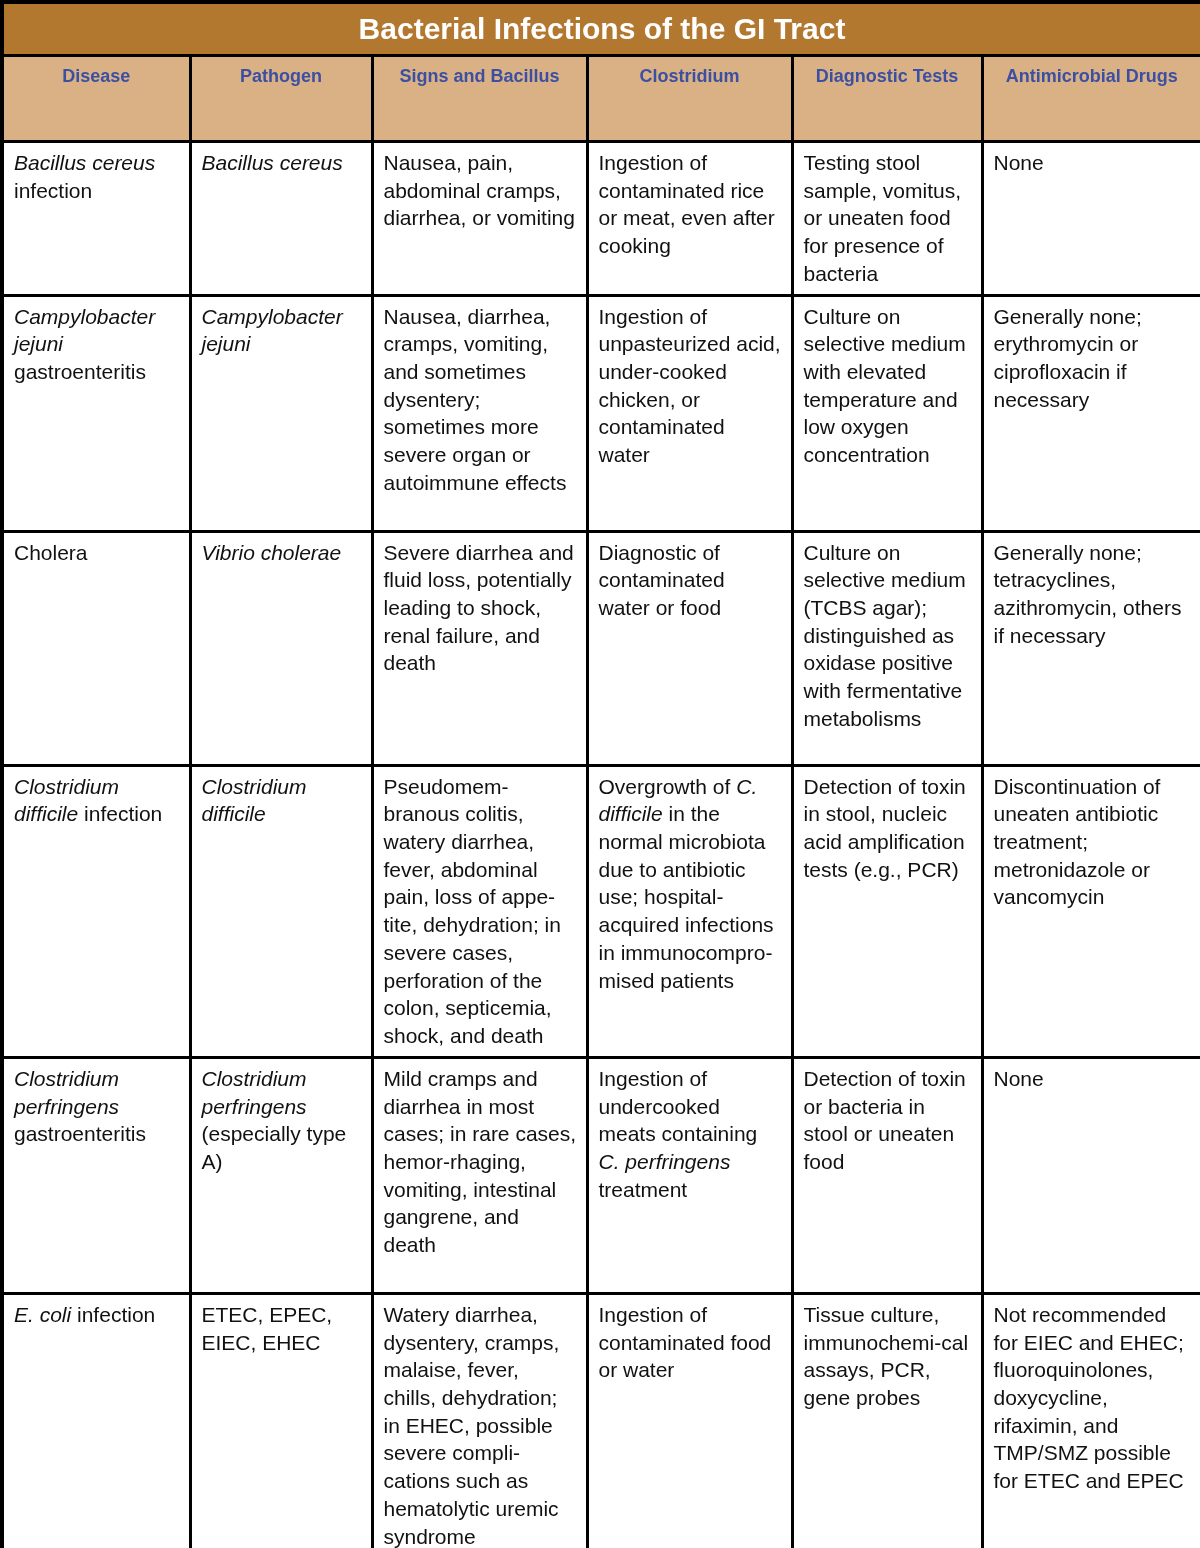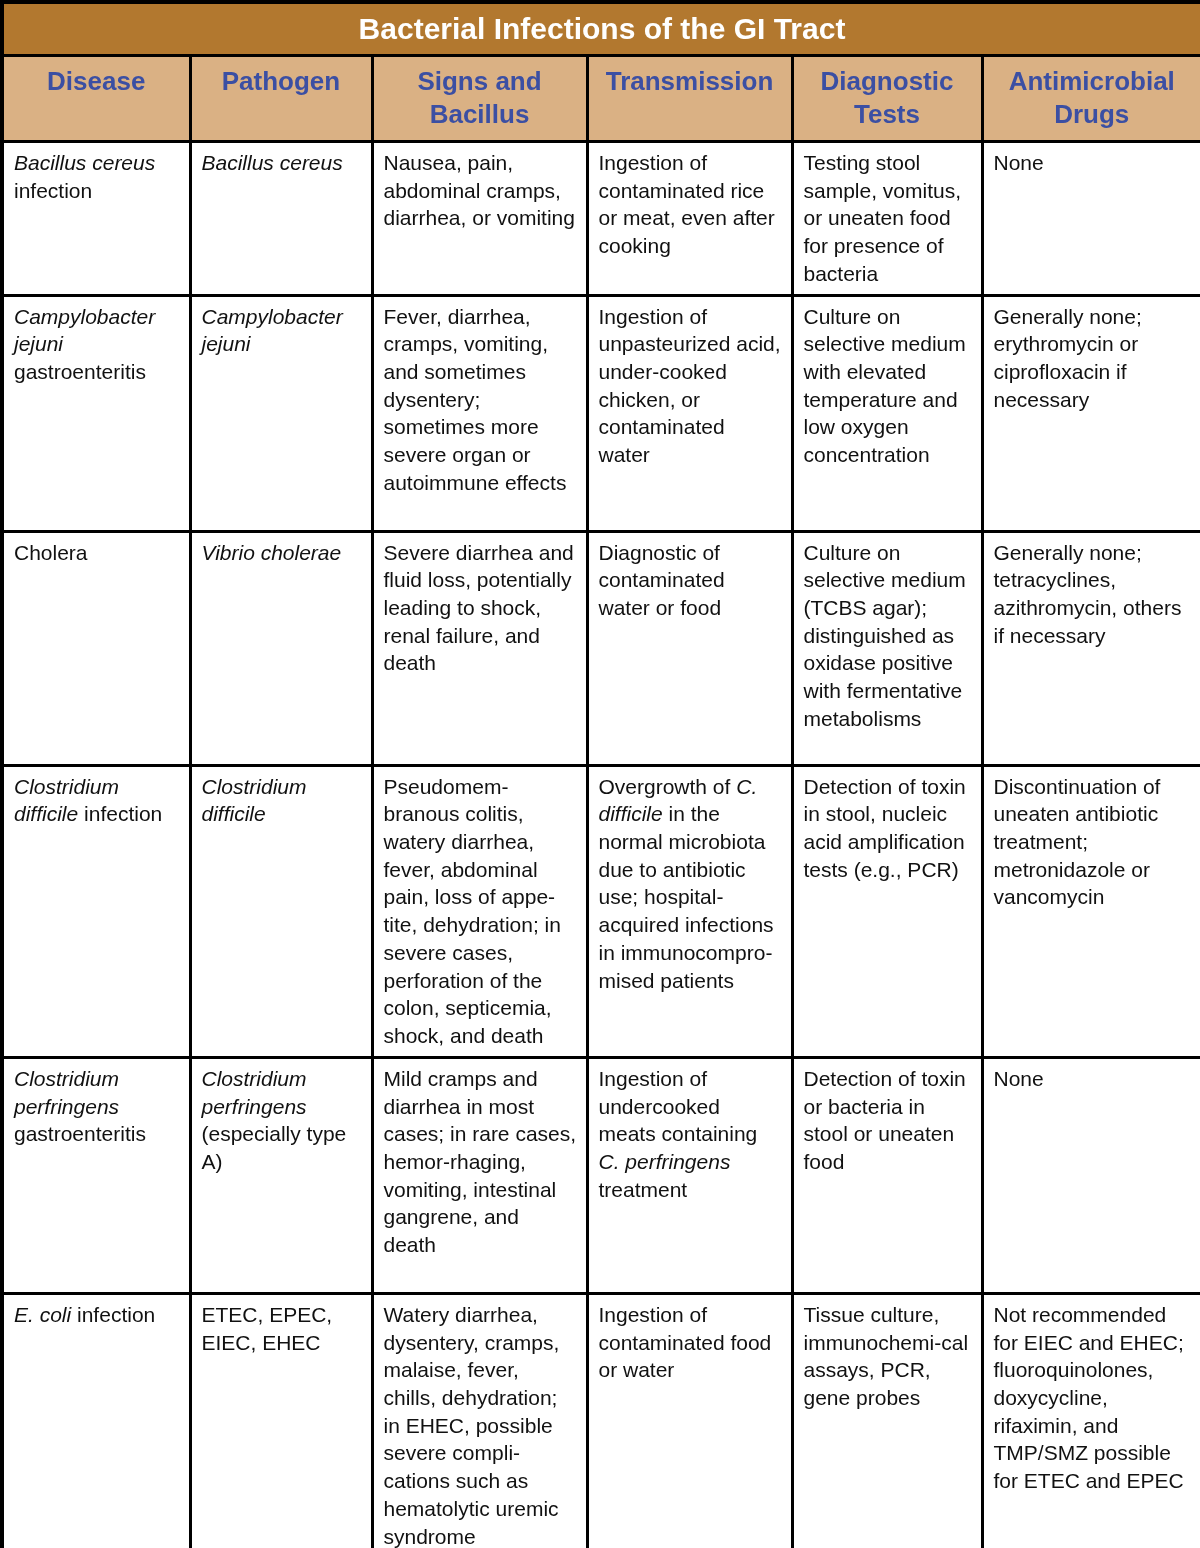--- a/index.html
+++ b/index.html
@@ -36,21 +36,21 @@
     font-size: 30px;
     font-weight: bold;
     text-align: center;
     vertical-align: middle;
     height: 50px;
     padding: 0;
   }
   th.col-header {
     background: var(--header-bg);
     color: var(--header-text);
-    font-size: 26px;
+    font-size: 18px;
     font-weight: bold;
     text-align: center;
     vertical-align: top;
     padding: 8px 6px 0 6px;
     height: 75px;
     line-height: 1.25;
   }
   td.body-cell {
     background: var(--body-bg);
     color: var(--body-text);
@@ -81,38 +81,38 @@
       <col style="width: 220px;">
     </colgroup>
   <thead>
     <tr>
       <th class="title-cell" colspan="6">Bacterial Infections of the GI Tract</th>
     </tr>
     <tr id="header-row">
         <th class="col-header">Disease</th>
         <th class="col-header">Pathogen</th>
         <th class="col-header">Signs and Bacillus</th>
-        <th class="col-header">Transmission</th>
+        <th class="col-header">Clostridium</th>
         <th class="col-header">Diagnostic Tests</th>
         <th class="col-header">Antimicrobial Drugs</th>
       </tr>
   </thead>
   <tbody id="table-body">
       <tr>
         <td class="body-cell"><i>Bacillus cereus</i><span> infection</span></td>
         <td class="body-cell"><i>Bacillus cereus</i></td>
         <td class="body-cell"><span>Nausea, pain, abdominal cramps, diarrhea, or vomiting</span></td>
         <td class="body-cell"><span>Ingestion of contaminated rice or meat, even after cooking</span></td>
         <td class="body-cell"><span>Testing stool sample, vomitus, or uneaten food for presence of bacteria</span></td>
         <td class="body-cell"><span>None</span></td>
       </tr>
       <tr>
         <td class="body-cell"><i>Campylobacter jejuni</i><span> gastroenteritis</span></td>
         <td class="body-cell"><i>Campylobacter jejuni</i></td>
-        <td class="body-cell"><span>Fever, diarrhea, cramps, vomiting, and sometimes dysentery; sometimes more severe organ or autoimmune effects</span></td>
+        <td class="body-cell"><span>Nausea, diarrhea, cramps, vomiting, and sometimes dysentery; sometimes more severe organ or autoimmune effects</span></td>
         <td class="body-cell"><span>Ingestion of unpasteurized acid, under-cooked chicken, or contaminated water</span></td>
         <td class="body-cell"><span>Culture on selective medium with elevated temperature and low oxygen concentration</span></td>
         <td class="body-cell"><span>Generally none; erythromycin or ciprofloxacin if necessary</span></td>
       </tr>
       <tr>
         <td class="body-cell"><span>Cholera</span></td>
         <td class="body-cell"><i>Vibrio cholerae</i></td>
         <td class="body-cell"><span>Severe diarrhea and fluid loss, potentially leading to shock, renal failure, and death</span></td>
         <td class="body-cell"><span>Diagnostic of contaminated water or food</span></td>
         <td class="body-cell"><span>Culture on selective medium (TCBS agar); distinguished as oxidase positive with fermentative metabolisms</span></td>

